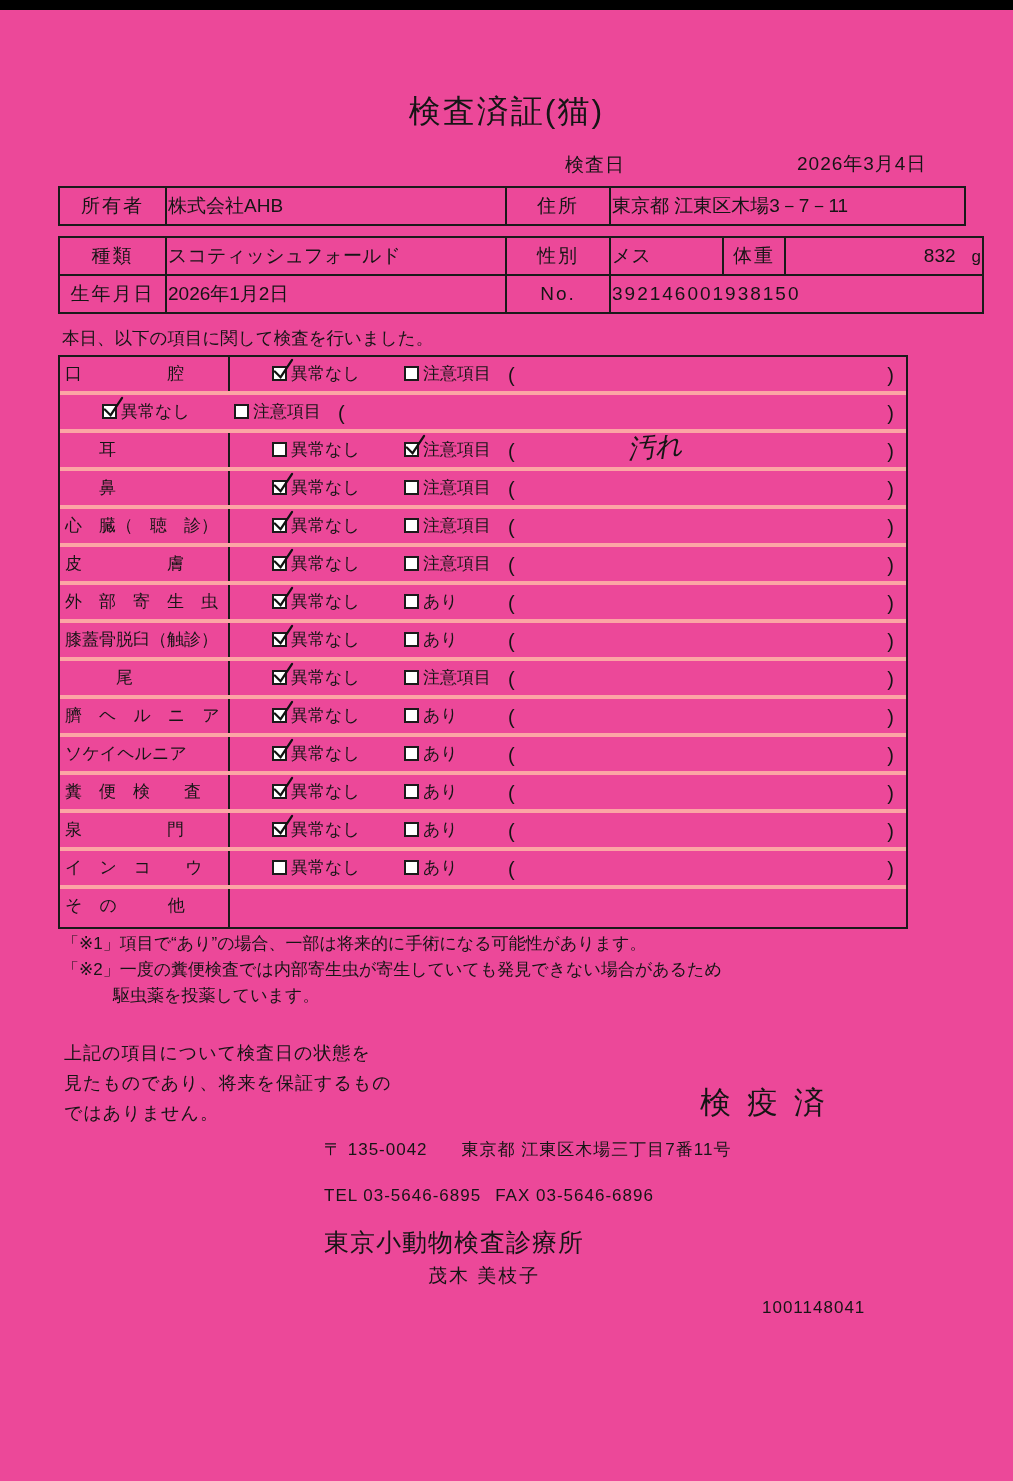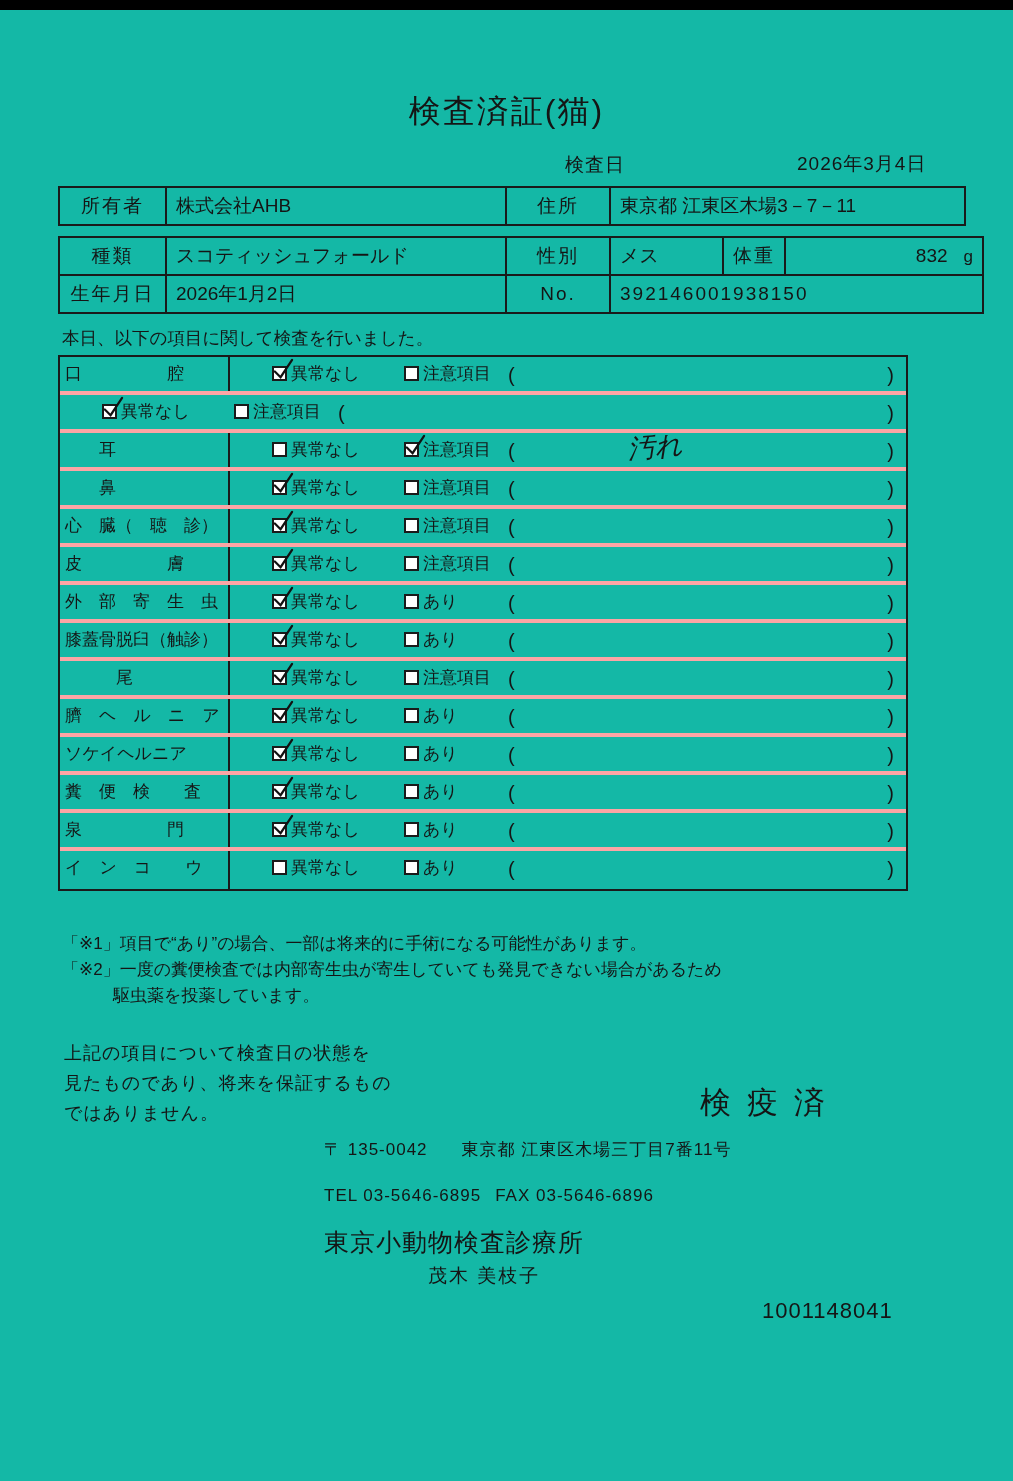--- a/index.html
+++ b/index.html
@@ -1,28 +1,28 @@
 <!DOCTYPE html>
 <html><head>
 <meta charset="utf-8">
 <style>
   * { margin:0; padding:0; box-sizing:border-box; }
   html,body { background:#ffffff; }
   .page {
-    position:relative; width:1013px; height:1481px; background:#14b8a6;
+    position:relative; width:1013px; height:1481px; background:#ec4899;
     font-family:"Liberation Sans","DejaVu Sans",sans-serif; color:#151515;
     overflow:hidden;
   }
   .top-bar { position:absolute; top:0; left:0; width:1013px; height:10px; background:#000; }
   .title { position:absolute; top:90px; left:0; width:100%; text-align:center; font-size:32px; letter-spacing:2px; }
   .date-label { position:absolute; top:152px; left:565px; font-size:19px; letter-spacing:1px; }
   .date-value { position:absolute; top:151px; left:797px; font-size:19px; letter-spacing:1px;text-align:right; }
 
   table.tbl { border-collapse:collapse; position:absolute; left:58px; table-layout:fixed; }
-  table.tbl td { border:2px solid #1a1a1a; height:38px; font-size:19px; padding:0 9px; overflow:hidden; white-space:nowrap;margin-left:40px; }
+  table.tbl td { border:2px solid #1a1a1a; height:38px; font-size:19px; padding:0 1px; overflow:hidden; white-space:nowrap;margin-left:40px; }
   td.lbl { text-align:center; font-size:18px; letter-spacing:2px; }
   .owner-tbl { top:186px; }
   .pet-tbl { top:236px; }
   .pet-tbl td { height:40px; }
   .w1 { width:107px; } .w2 { width:340px; } .w3 { width:104px;border-radius:8px; }
   .w4 { width:355px; } .w5 { width:113px; } .w6 { width:62px; } .w7 { width:198px; }
   td.weight { text-align:right; padding-right:16px; }
   td.weight .unit { display:inline-block; margin-left:16px; font-size:17px; }
   td.no-val { letter-spacing:2px; }
 
@@ -48,21 +48,21 @@
 
   .disclaimer { position:absolute; top:1038px; left:64px; font-size:18px; line-height:30px; letter-spacing:1px; }
   .stamp { position:absolute; top:1082px; left:700px; font-size:31px; letter-spacing:16px; }
 
   .clinic-postal { position:absolute; top:1138px; left:324px; font-size:17px; letter-spacing:1px; }
   .clinic-postal .addr { margin-left:34px; }
   .clinic-tel { position:absolute; top:1186px; left:324px; font-size:17px; letter-spacing:1px; }
   .clinic-tel .fax { margin-left:14px; }
   .clinic-name { position:absolute; top:1226px; left:324px; font-size:25px; letter-spacing:1px; }
   .clinic-person { position:absolute; top:1263px; left:428px; font-size:19px; letter-spacing:2px; }
-  .serial { position:absolute; top:1298px; left:762px; font-size:22px; letter-spacing:1px; }
+  .serial { position:absolute; top:1298px; left:762px; font-size:17px; letter-spacing:1px; }
 </style>
 </head>
 <body>
 
 <div class="page">
   <div class="top-bar"></div>
 
   <div class="title">検査済証(猫)</div>
   <div class="date-label">検査日</div>
   <div class="date-value">2026年3月4日</div>
@@ -245,20 +245,24 @@
       </div>
       <div class="exam-row">
         <div class="exam-label">イ　ン　コ　　ウ</div>
         <div class="exam-body">
           <span class="opt opt1"><span class="cb"></span><span>異常なし</span></span>
           <span class="opt opt2"><span class="cb"></span><span>あり</span></span>
           <span class="paren po">(</span>
           <span class="paren pc">)</span>
         </div>
       </div>
+      <div class="exam-row">
+        <div class="exam-label">そ　の　　　他</div>
+        <div class="exam-body"></div>
+      </div>
     </div>
 
   <div class="footnotes">
       <div>「※1」項目で“あり”の場合、一部は将来的に手術になる可能性があります。</div>
       <div>「※2」一度の糞便検査では内部寄生虫が寄生していても発見できない場合があるため</div>
       <div>　　　駆虫薬を投薬しています。</div>
     </div>
 
   <div class="disclaimer">
       <div>上記の項目について検査日の状態を</div>

